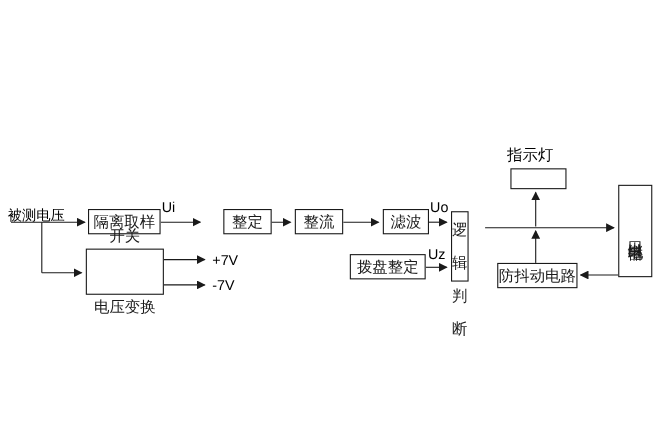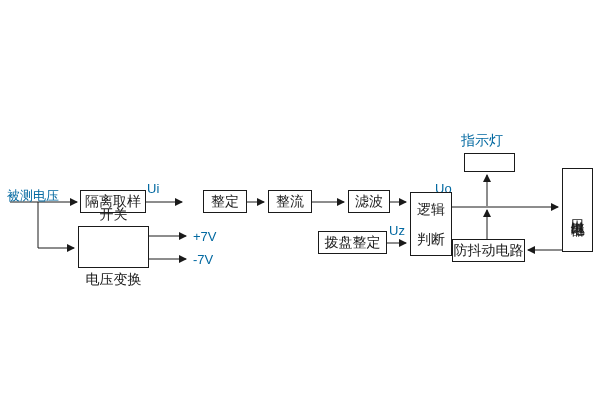--- a/index.html
+++ b/index.html
@@ -33,40 +33,40 @@
     font-size: 14px;
     line-height: 1.1;
     text-align: center;
     white-space: nowrap;
     color: #1a1a1a;
   }
   #blk-isolation  { left: 80px;  top: 190px; width: 66px; height: 23px; }
   #blk-setting    { left: 203px; top: 190px; width: 44px; height: 23px; }
   #blk-rectify    { left: 268px; top: 190px; width: 44px; height: 23px; }
   #blk-filter     { left: 348px; top: 190px; width: 42px; height: 23px; }
-  #blk-logic      { left: 410px; top: 192px; width: 42px; height: 64px;
+  #blk-logic      { left: 410px; top: 192px; width: 16px; height: 64px;
                     display: block; font-size: 14px; line-height: 30px;
                     padding-top: 1px; word-break: break-all; white-space: normal; }
   #blk-switch     { left: 78px;  top: 226px; width: 71px; height: 42px;
                     flex-direction: column; line-height: 17px; gap: 48px; }
   #blk-dial       { left: 318px; top: 231px; width: 69px; height: 23px; }
   #blk-antijitter { left: 452px; top: 239px; width: 73px; height: 23px; }
   #blk-relay      { left: 562px; top: 168px; width: 31px; height: 84px;
                     writing-mode: vertical-lr; text-orientation: upright;
                     font-size: 14px; letter-spacing: 1px; }
   #blk-indicator  { left: 464px; top: 153px; width: 51px; height: 19px; }
   .sig {
     position: absolute;
     font-size: 13px;
     white-space: nowrap;
-    color: #0369a1;
+    color: #000000;
   }
   #lbl-source    { left: 7px;   top: 187px; }
   #lbl-ui        { left: 147px; top: 181px; text-align: center; }
-  #lbl-uo        { left: 391px; top: 181px; margin-left: 44px; }
+  #lbl-uo        { left: 391px; top: 181px; }
   #lbl-uz        { left: 389px; top: 223px; }
   #lbl-p7        { left: 193px; top: 229px; }
   #lbl-m7        { left: 193px; top: 252px; }
   #lbl-indicator { left: 461px; top: 132px; font-size: 14px; }
 </style>
 </head>
 <body>
 
 <div class="stage">
 

